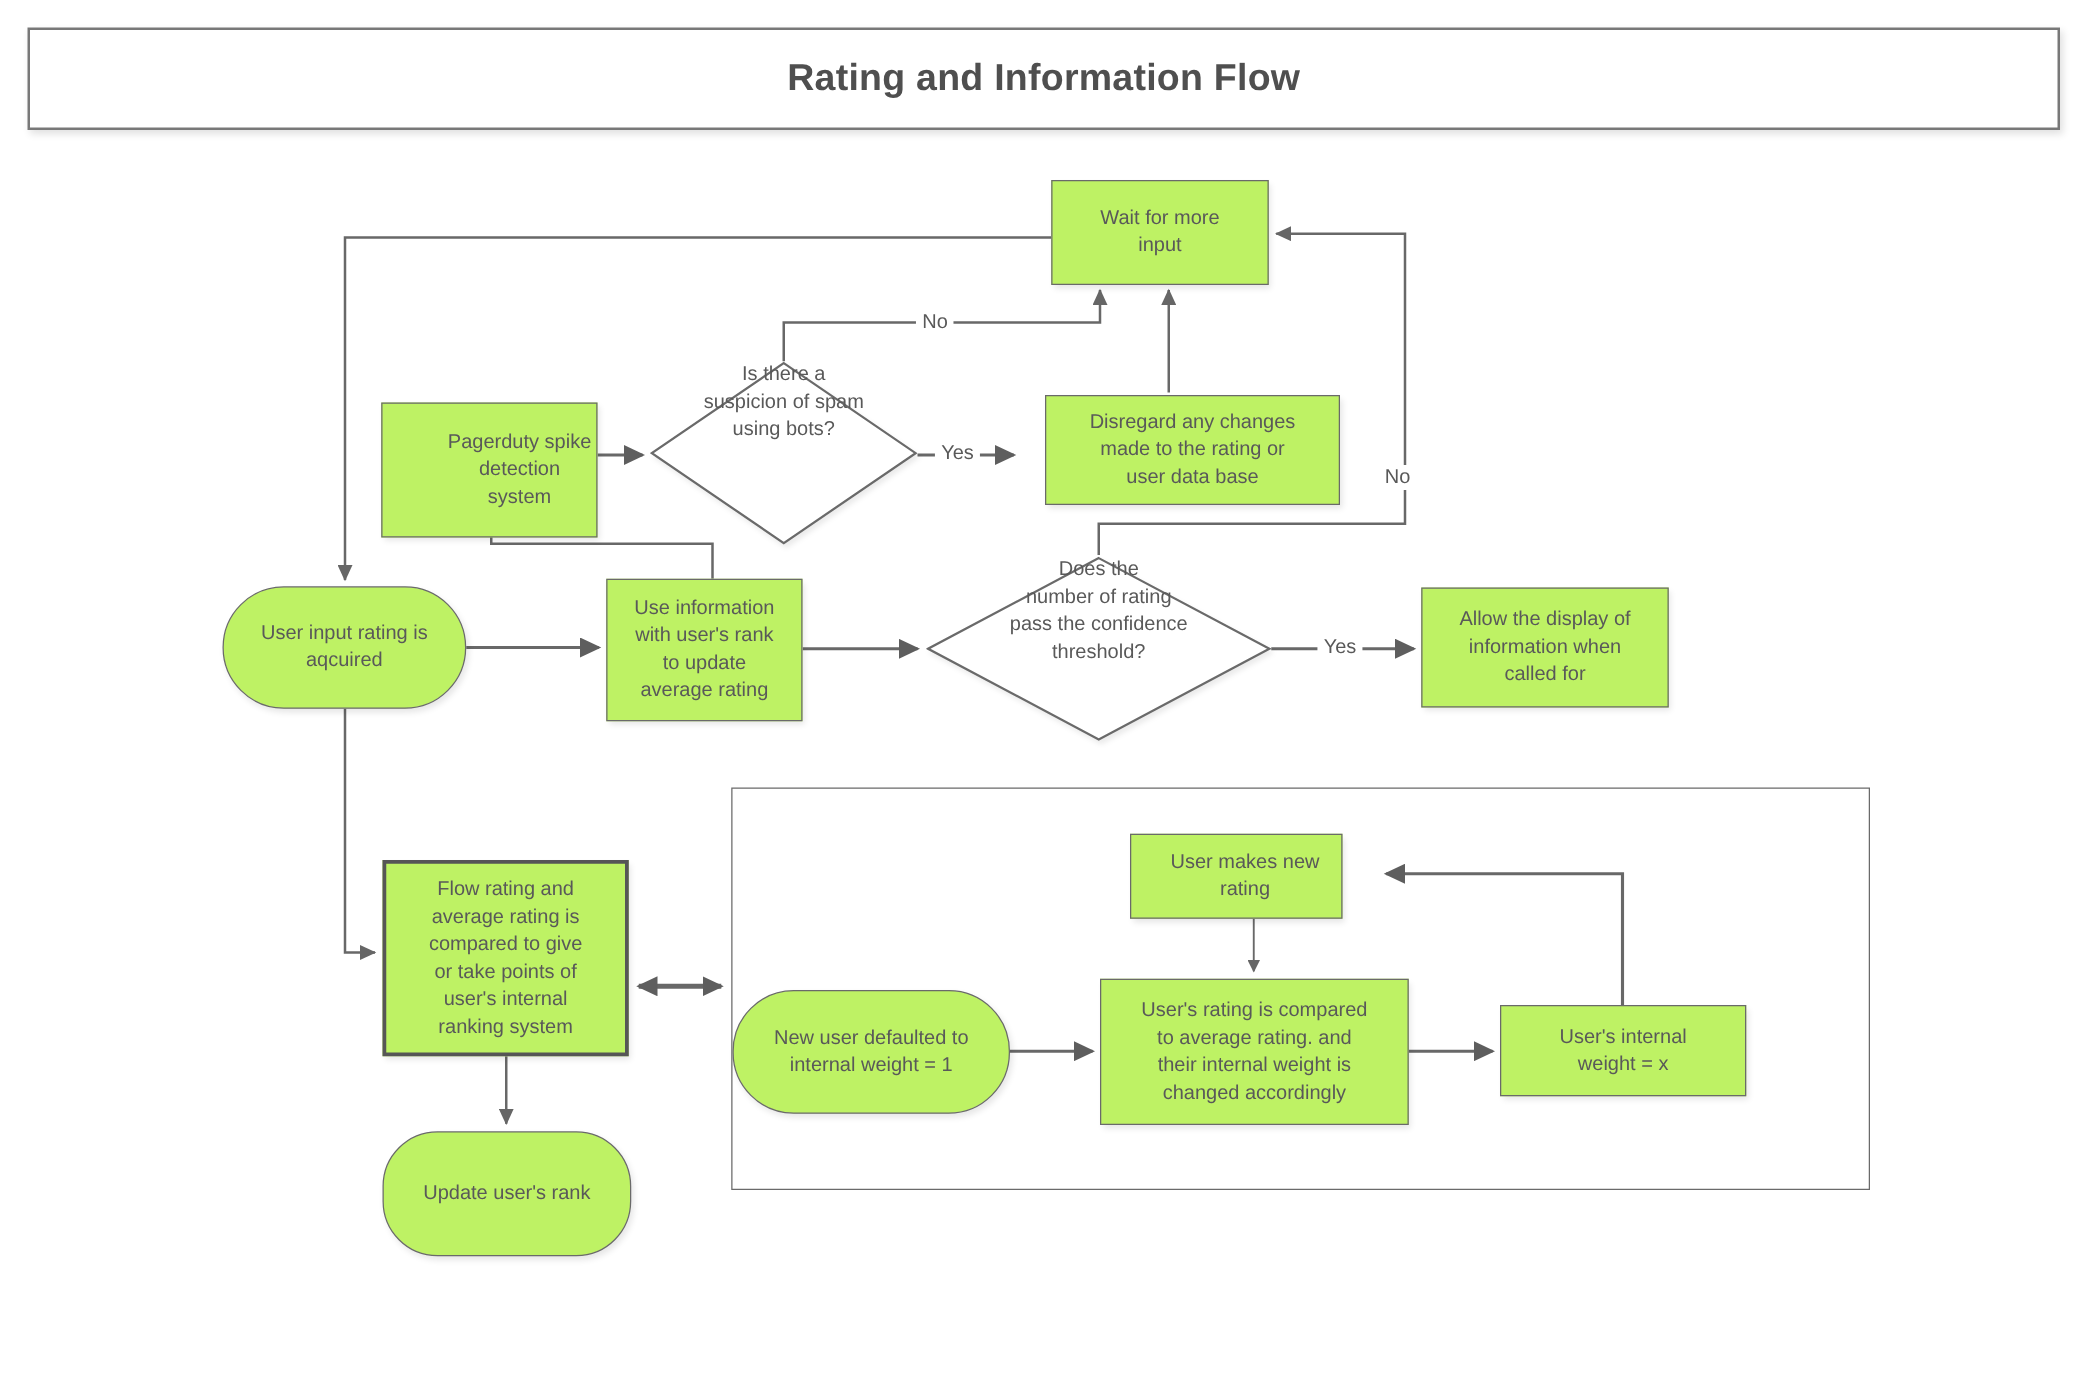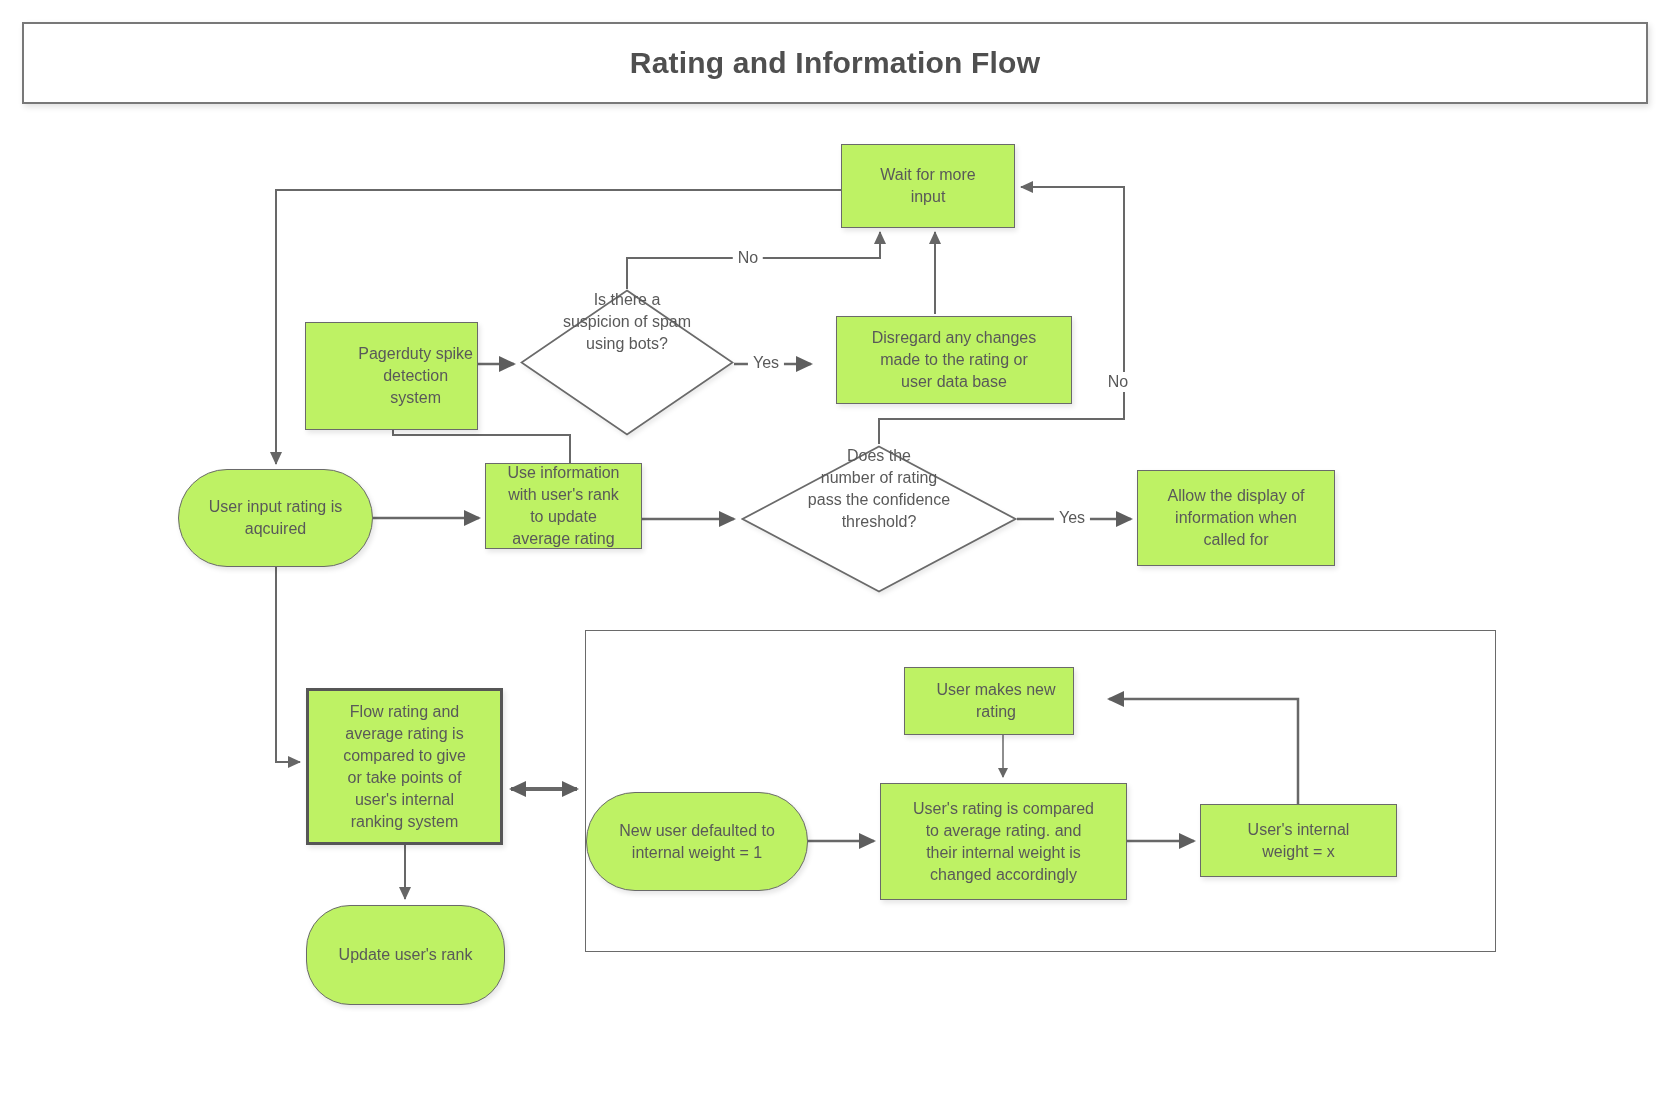--- a/index.html
+++ b/index.html
@@ -113,21 +113,21 @@
     <span>Disregard any changes
 made to the rating or
 user data base</span>
   </div>
 
   <div class="node stadium" style="left:178px;top:469px;width:195px;height:98px;">
     <span>User input rating  is
 aqcuired</span>
   </div>
 
-  <div class="node" style="left:485px;top:463px;width:157px;height:86px;">
+  <div class="node" style="left:485px;top:463px;width:157px;height:114px;">
     <span>Use information
 with user's rank
 to update
 average rating</span>
   </div>
 
   <div class="diamond" style="left:741px;top:445px;width:276px;height:148px;">
     <svg width="276" height="148" viewBox="0 0 276 148">
       <polygon points="138,1.5 274.5,74 138,146.5 1.5,74" fill="#ffffff" stroke="#6a6a6a" stroke-width="1.8"></polygon>
     </svg>

